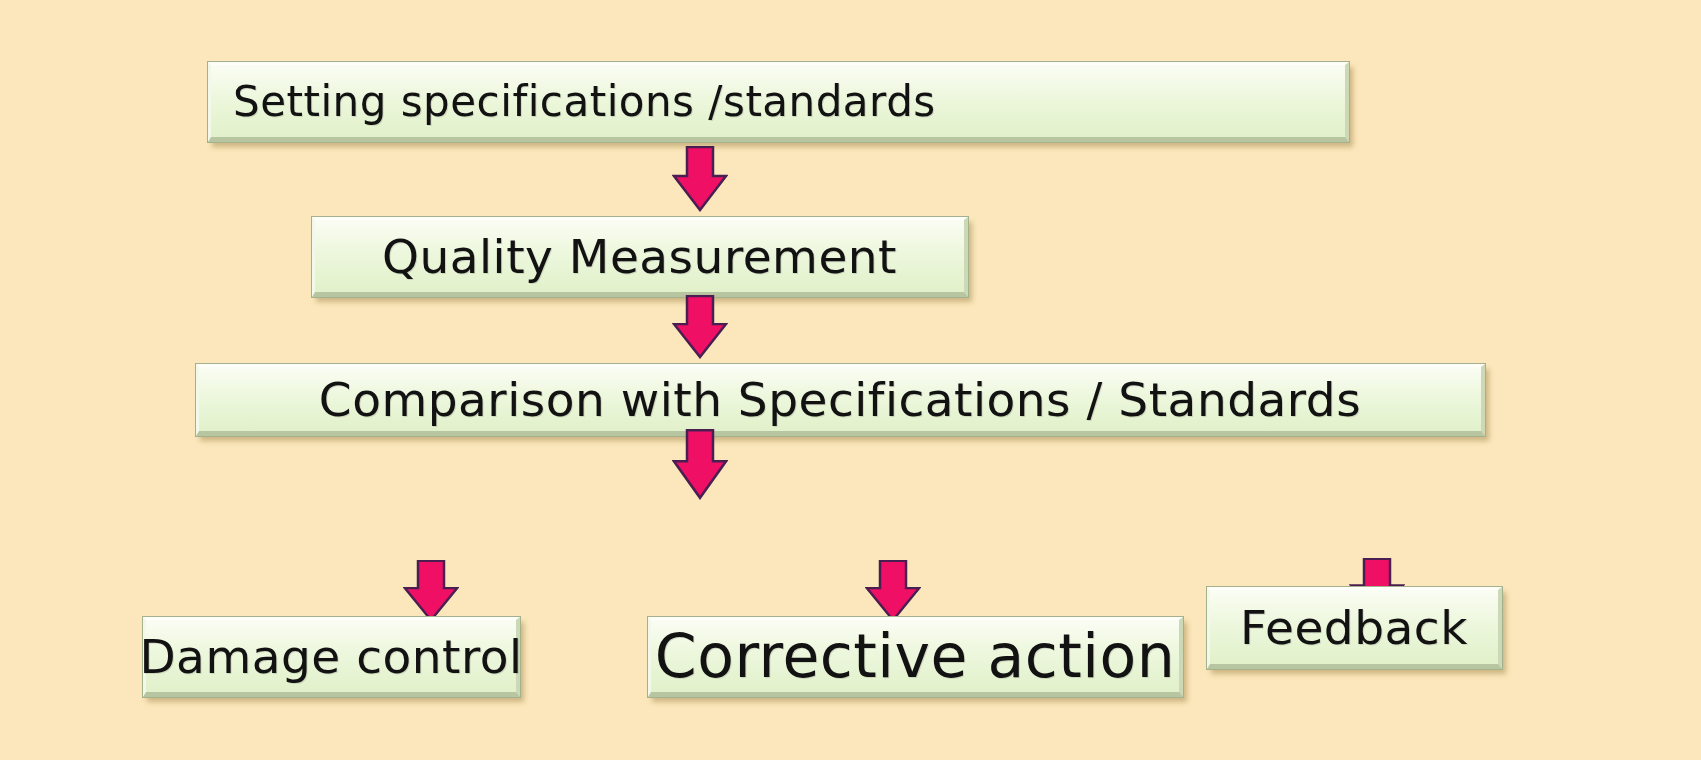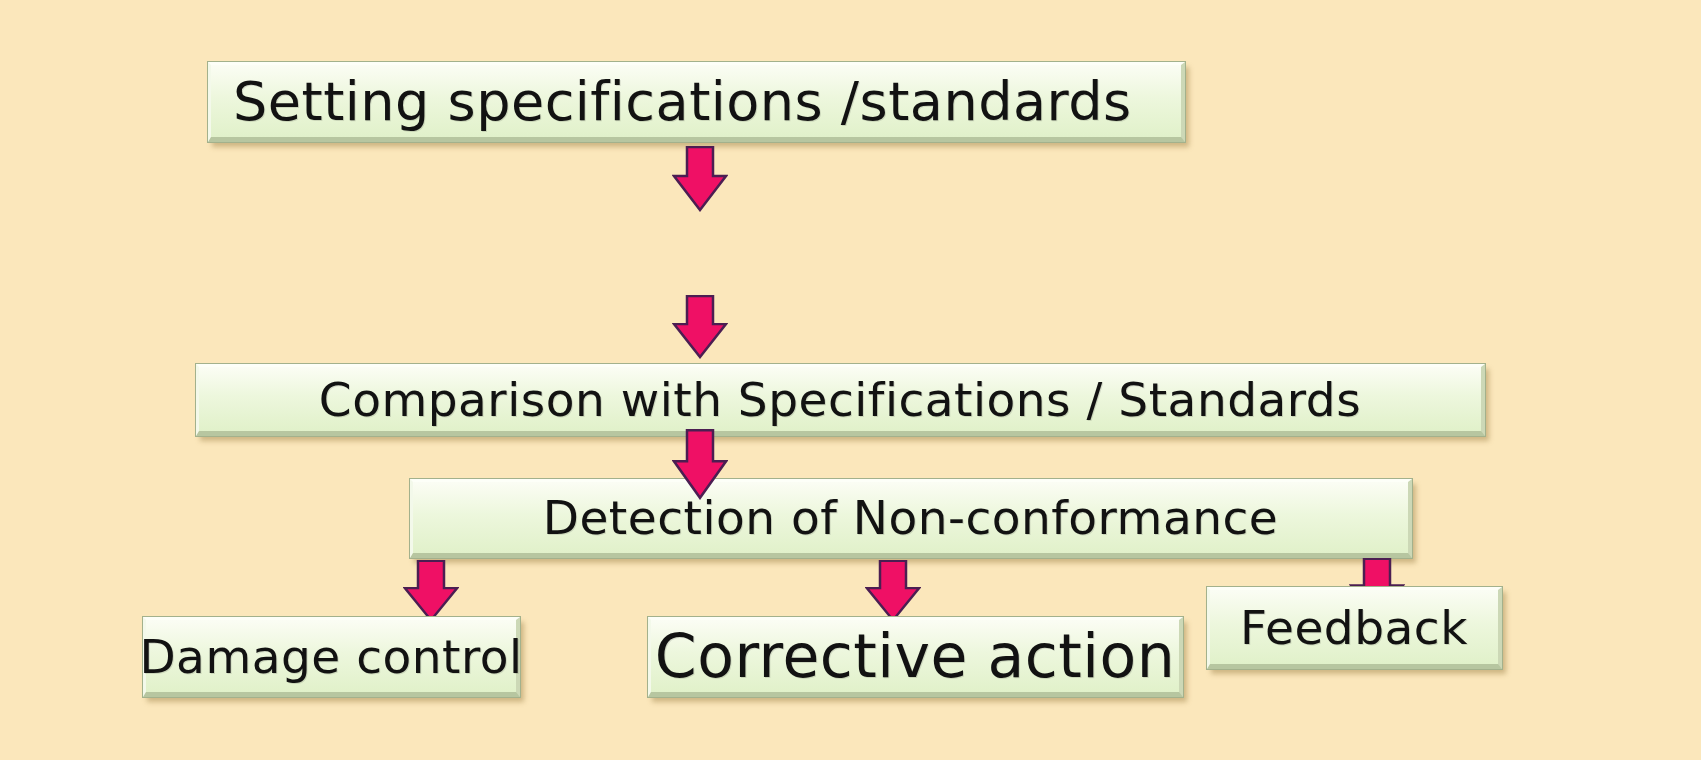--- a/index.html
+++ b/index.html
@@ -47,44 +47,44 @@
     stroke:var(--arrow-stroke,#4b1e52);
     stroke-width:2.5;
     stroke-linejoin:miter;
   }
 </style>
 </head>
 <body>
 
 <div id="canvas">
 
-  <div class="node align-left" style="left:208px;top:62px;width:977px;height:80px;font-size:54px">
+  <div class="node align-left" style="left:208px;top:62px;width:1141px;height:80px;font-size:42px">
     <span class="label">Setting specifications /standards</span>
   </div>
 
   <svg class="arrow" style="left:672px;top:146px" width="56" height="66" viewBox="0 0 56 66" preserveAspectRatio="none">
     <polygon class="arrow-shape" points="15,1 41,1 41,30 54,30 28,64 2,30 15,30"></polygon>
   </svg>
 
+  <div class="node" style="left:312px;top:217px;width:656px;height:80px">
+    <span class="label">Quality Measurement</span>
+  </div>
 
   <svg class="arrow" style="left:672px;top:295px" width="56" height="64" viewBox="0 0 56 66" preserveAspectRatio="none">
     <polygon class="arrow-shape" points="15,1 41,1 41,30 54,30 28,64 2,30 15,30"></polygon>
   </svg>
 
   <div class="node" style="left:196px;top:364px;width:1289px;height:72px">
     <span class="label">Comparison with Specifications / Standards</span>
   </div>
 
   <svg class="arrow" style="left:672px;top:429px;z-index:3" width="56" height="71" viewBox="0 0 56 66" preserveAspectRatio="none">
     <polygon class="arrow-shape" points="15,1 41,1 41,30 54,30 28,64 2,30 15,30"></polygon>
   </svg>
 
-  <div class="node" style="left:410px;top:479px;width:1002px;height:79px">
-    <span class="label">Detection of Non-conformance</span>
-  </div>
 
   <svg class="arrow" style="left:403px;top:560px" width="56" height="62" viewBox="0 0 56 66" preserveAspectRatio="none">
     <polygon class="arrow-shape" points="15,1 41,1 41,30 54,30 28,64 2,30 15,30"></polygon>
   </svg>
 
   <svg class="arrow" style="left:865px;top:560px" width="56" height="62" viewBox="0 0 56 66" preserveAspectRatio="none">
     <polygon class="arrow-shape" points="15,1 41,1 41,30 54,30 28,64 2,30 15,30"></polygon>
   </svg>
 
   <svg class="arrow" style="left:1349px;top:558px" width="56" height="60" viewBox="0 0 56 66" preserveAspectRatio="none">

